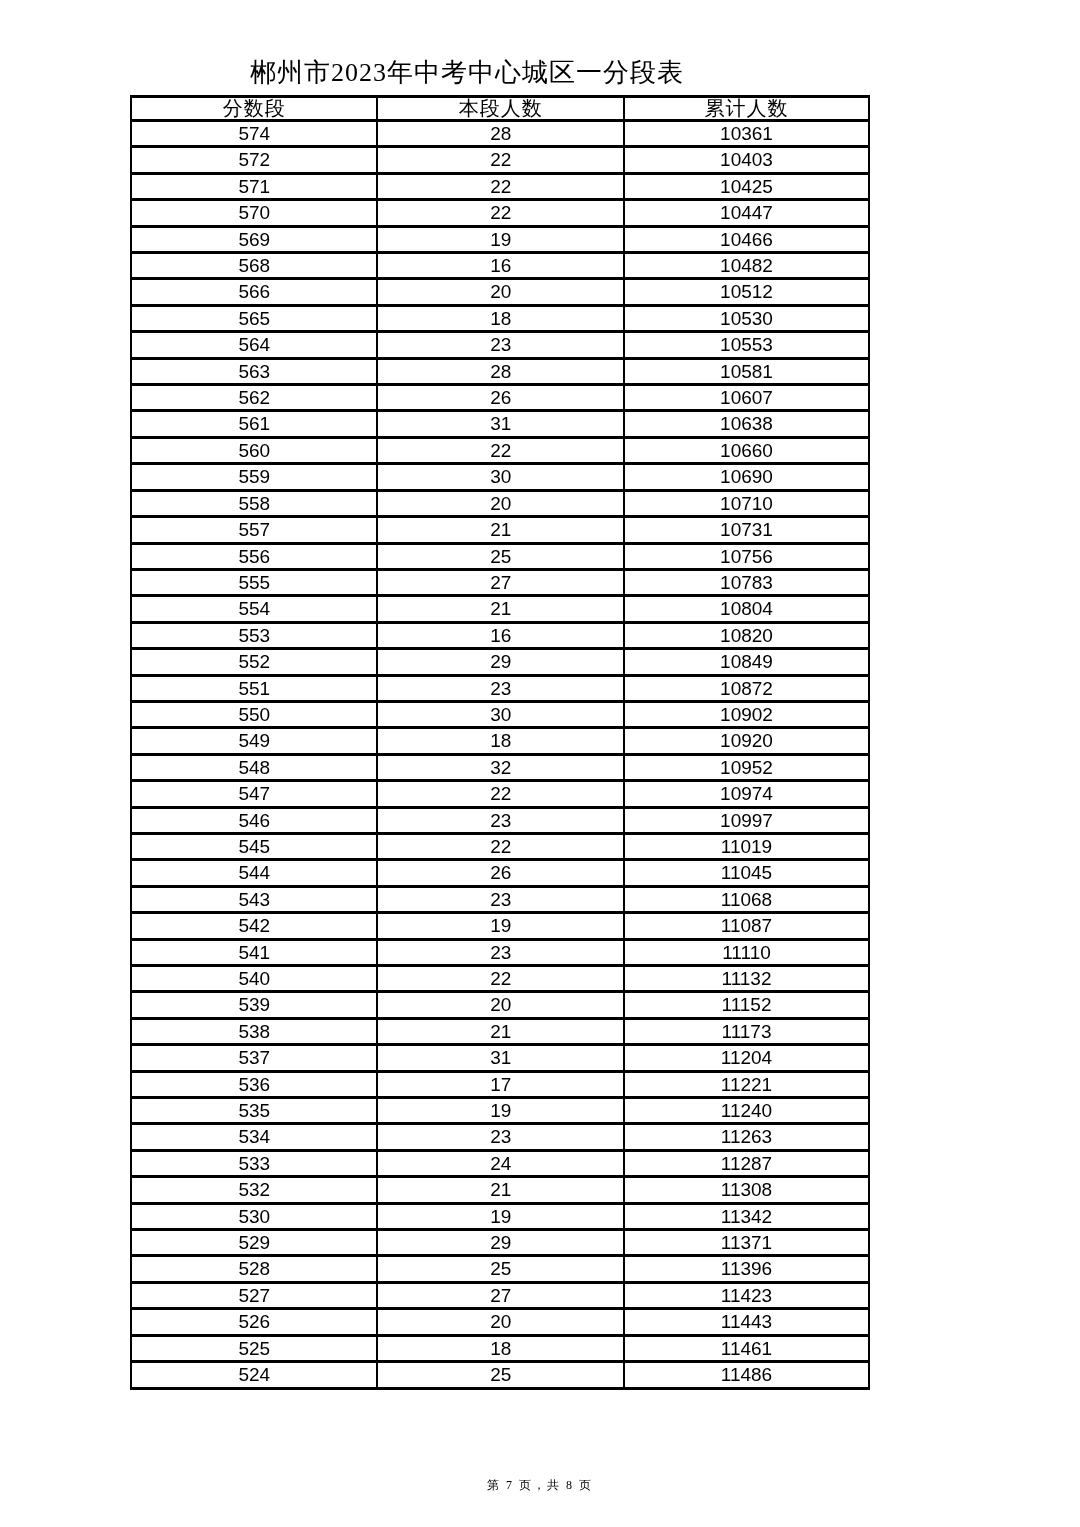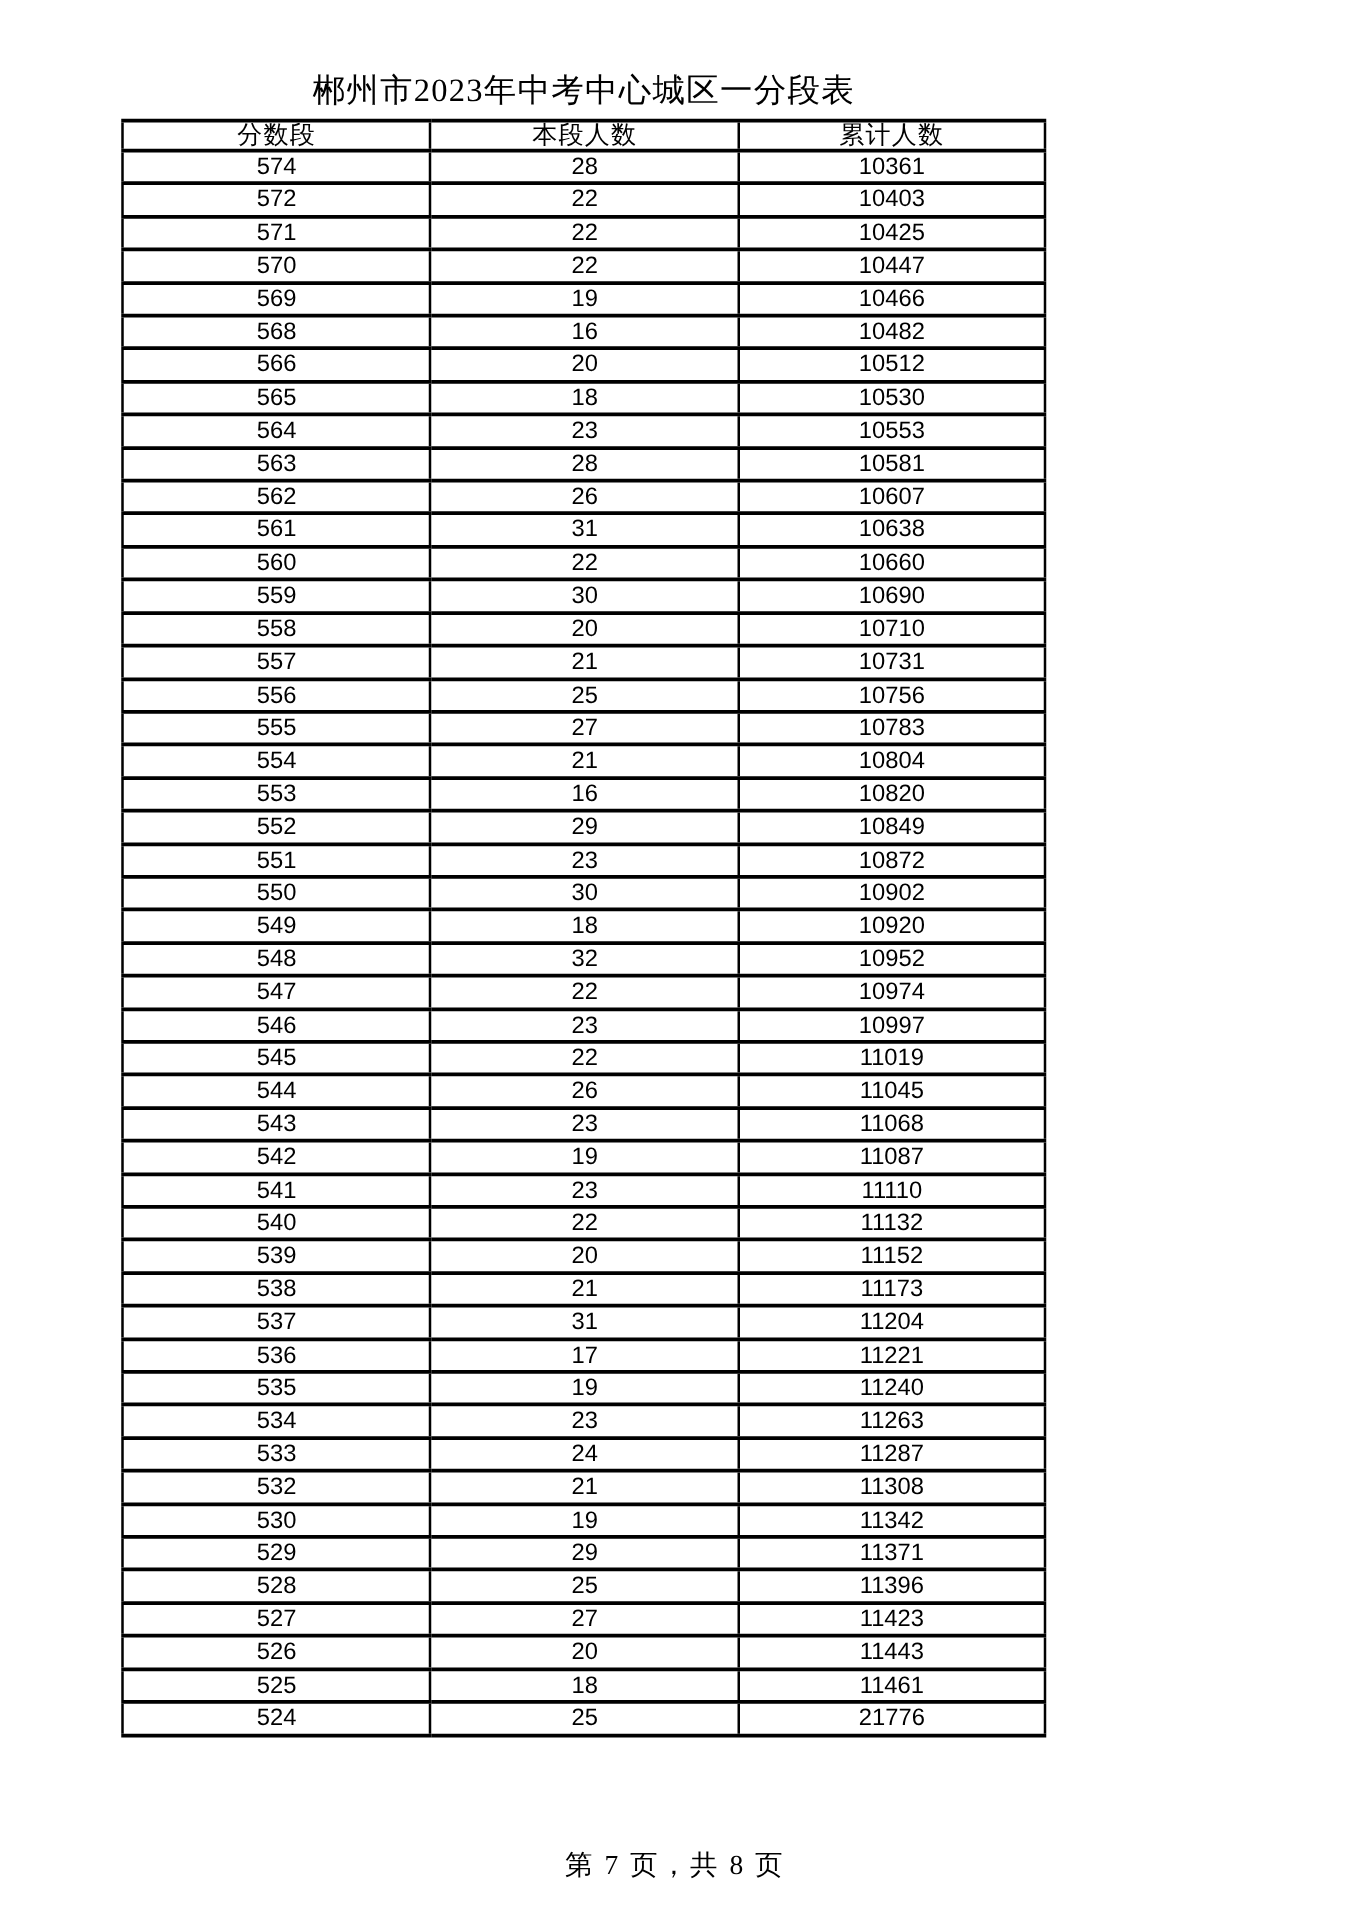--- a/index.html
+++ b/index.html
@@ -24,20 +24,21 @@
     font-size: 26px;
     line-height: 30px;
     letter-spacing: 1px;
     margin-bottom: 7px;
     white-space: nowrap;
   }
   table.score-table {
     width: 100%;
     border-collapse: collapse;
     table-layout: fixed;
+    margin-left: 33px;
   }
   table.score-table th,
   table.score-table td {
     border-left: 2px solid #000;
     border-right: 2px solid #000;
     border-top: 3px solid #000;
     border-bottom: 3px solid #000;
     text-align: center;
     vertical-align: middle;
     padding: 0;
@@ -57,21 +58,21 @@
     font-family: "Liberation Sans", sans-serif;
     font-size: 19px;
   }
   .footer {
     position: absolute;
     left: 0;
     top: 1477px;
     width: 1080px;
     text-align: center;
     font-family: "Liberation Serif", serif;
-    font-size: 22px;
+    font-size: 12px;
     letter-spacing: 2px;
   }
 </style>
 </head>
 <body>
 
 <div class="page">
   <div class="doc">
     <div class="title">郴州市2023年中考中心城区一分段表</div>
     <table class="score-table">
@@ -319,19 +320,19 @@
             <td>11443</td>
           </tr>
           <tr>
             <td>525</td>
             <td>18</td>
             <td>11461</td>
           </tr>
           <tr>
             <td>524</td>
             <td>25</td>
-            <td>21776</td>
+            <td>11486</td>
           </tr>
         </tbody>
     </table>
   </div>
   <div class="footer">第 7 页，共 8 页</div>
 </div>
 
 </body></html>

